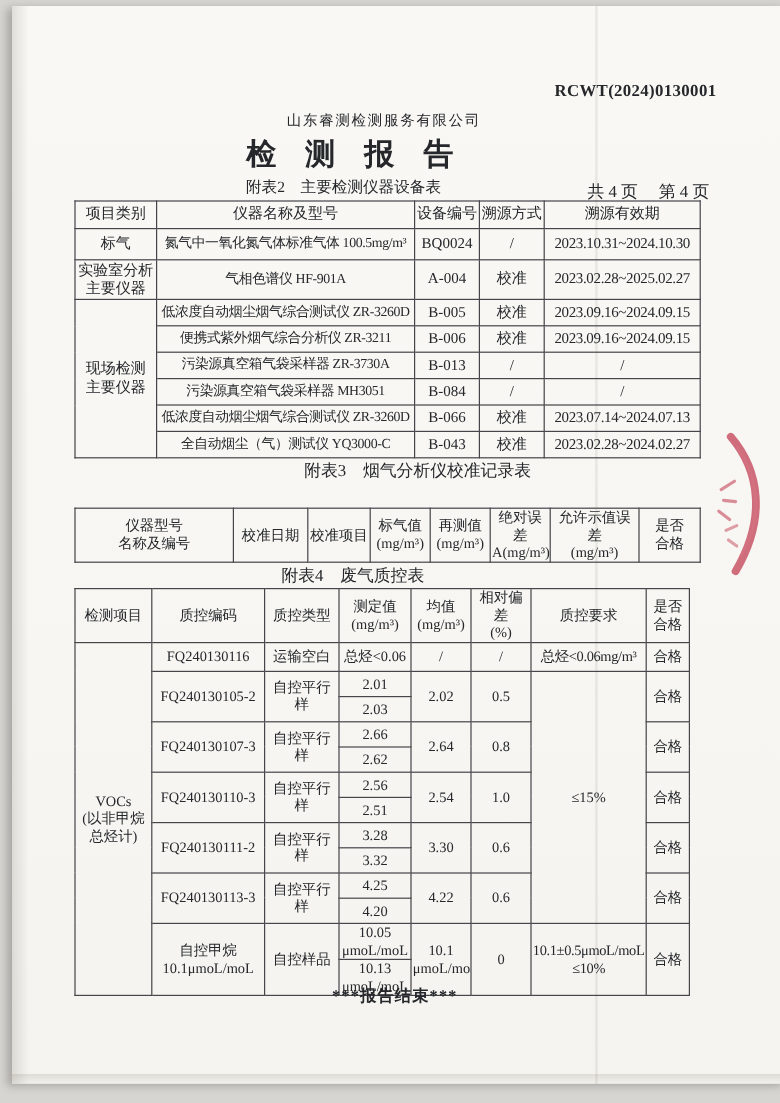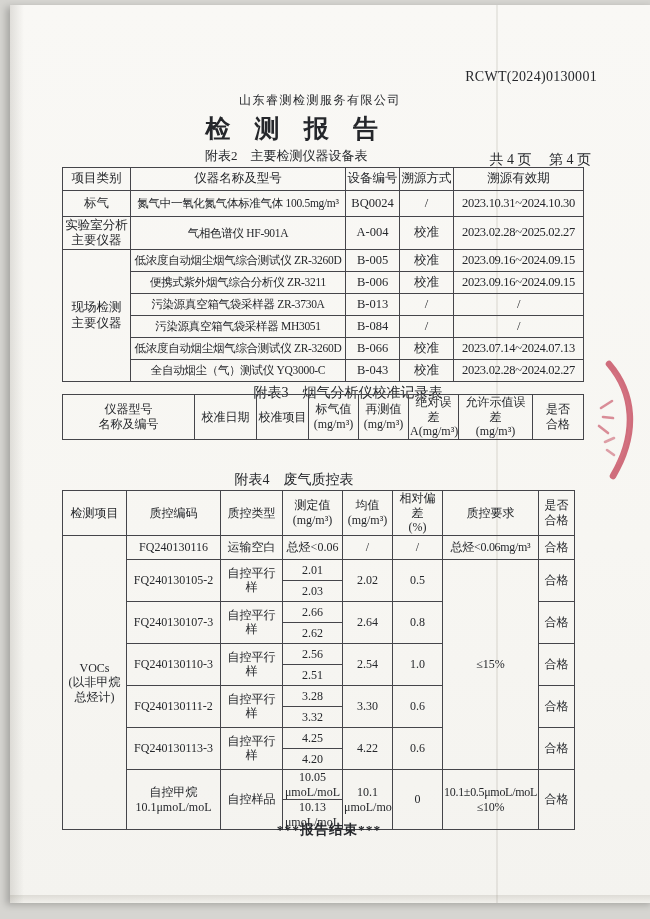--- a/index.html
+++ b/index.html
@@ -20,39 +20,39 @@
   }
   .fold-line{
     position:absolute;left:496px;top:5px;width:2px;height:898px;
     background:rgba(120,115,100,0.13);
   }
   .bottom-shade{
     position:absolute;left:10px;top:895px;width:645px;height:9px;
     background:linear-gradient(180deg,rgba(120,115,100,0.18),rgba(0,0,0,0));
   }
   .abs{position:absolute;}
-  .report-no{top:69px;right:53px;font-size:14px;letter-spacing:0.3px;}
+  .report-no{top:69px;right:53px;font-size:14px;letter-spacing:0.3px;font-weight:bold;}
   .company{top:92px;left:0;width:640px;text-align:center;font-size:12px;letter-spacing:1.5px;}
   .title{top:112px;left:0;width:592px;text-align:center;font-size:25px;font-weight:bold;letter-spacing:9px;}
   .caption1{top:147px;left:205px;font-size:13px;}
   .page-info{top:151px;right:59px;font-size:14px;}
   .caption2{top:384px;left:0;width:650px;text-align:center;font-size:14px;margin-left:23px;}
   .caption3{top:471px;left:0;width:588px;text-align:center;font-size:14px;}
   .end-line{top:821px;left:0;width:610px;text-align:center;font-size:13.5px;font-weight:bold;letter-spacing:1px;padding-left:24px;}
 
   table{border-collapse:collapse;table-layout:fixed;position:absolute;background:transparent;}
   th,td{
     border:1px solid #45454a;
     text-align:center;vertical-align:middle;
     padding:0 1px;line-height:1.22;
     white-space:pre-line;overflow:hidden;
     font-weight:normal;
   }
   .t1{left:62px;top:167px;width:521px;font-size:12.5px;}
-  .t2{left:62px;top:394px;width:521px;font-size:12px;}
+  .t2{left:62px;top:423px;width:521px;font-size:12px;}
   .t3{left:62px;top:490px;width:512px;font-size:12px;}
   .nm{font-size:11.5px;letter-spacing:-0.3px;}
   .tight{letter-spacing:-0.3px;}
   .sm{font-size:11.5px;}
   .stamp{position:absolute;left:593px;top:360px;width:57px;height:120px;}
 </style>
 </head>
 <body>
 
 <div class="page"></div>

